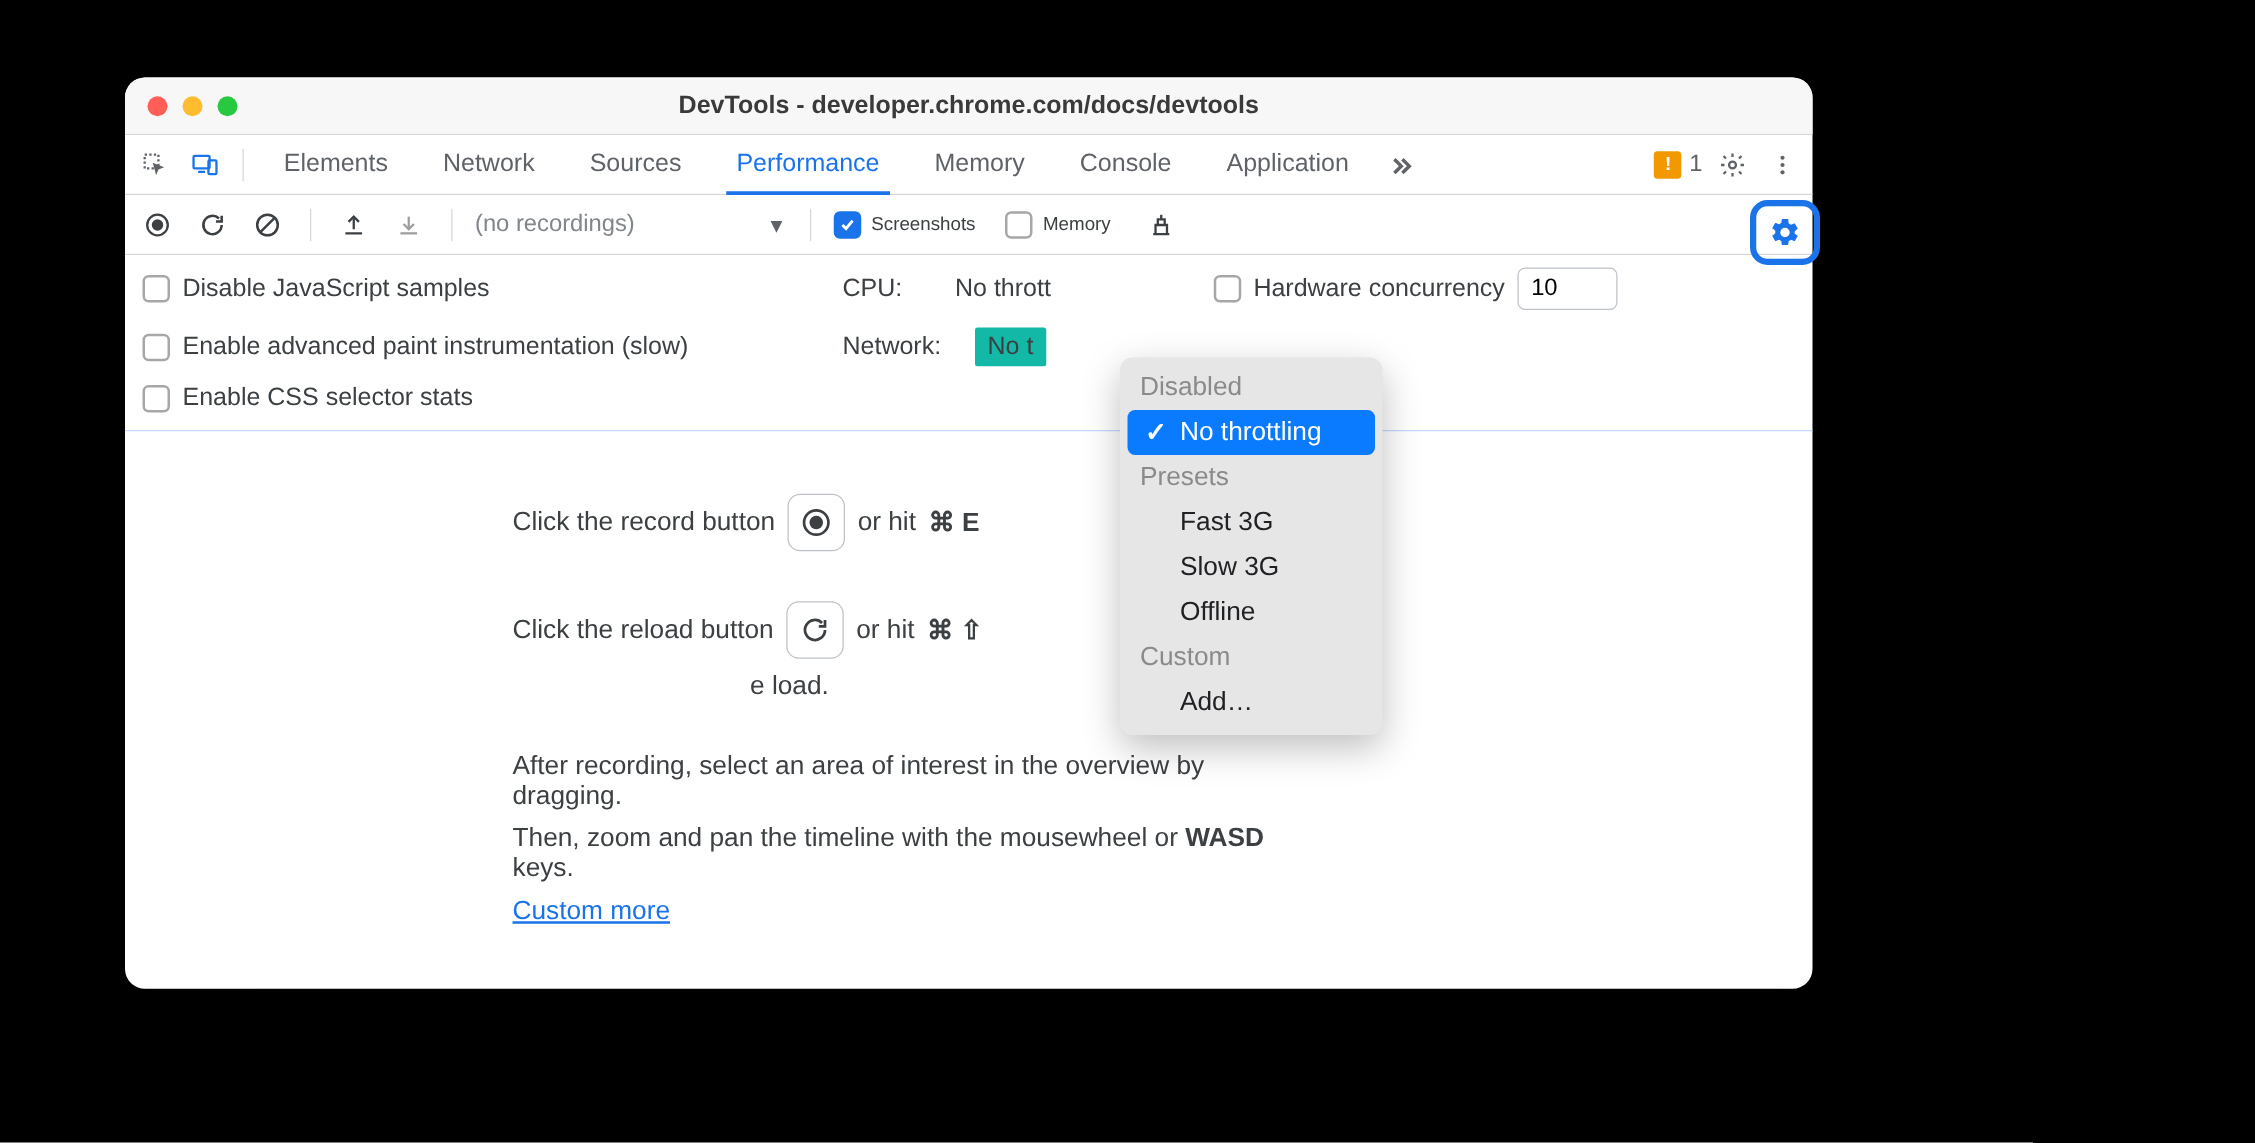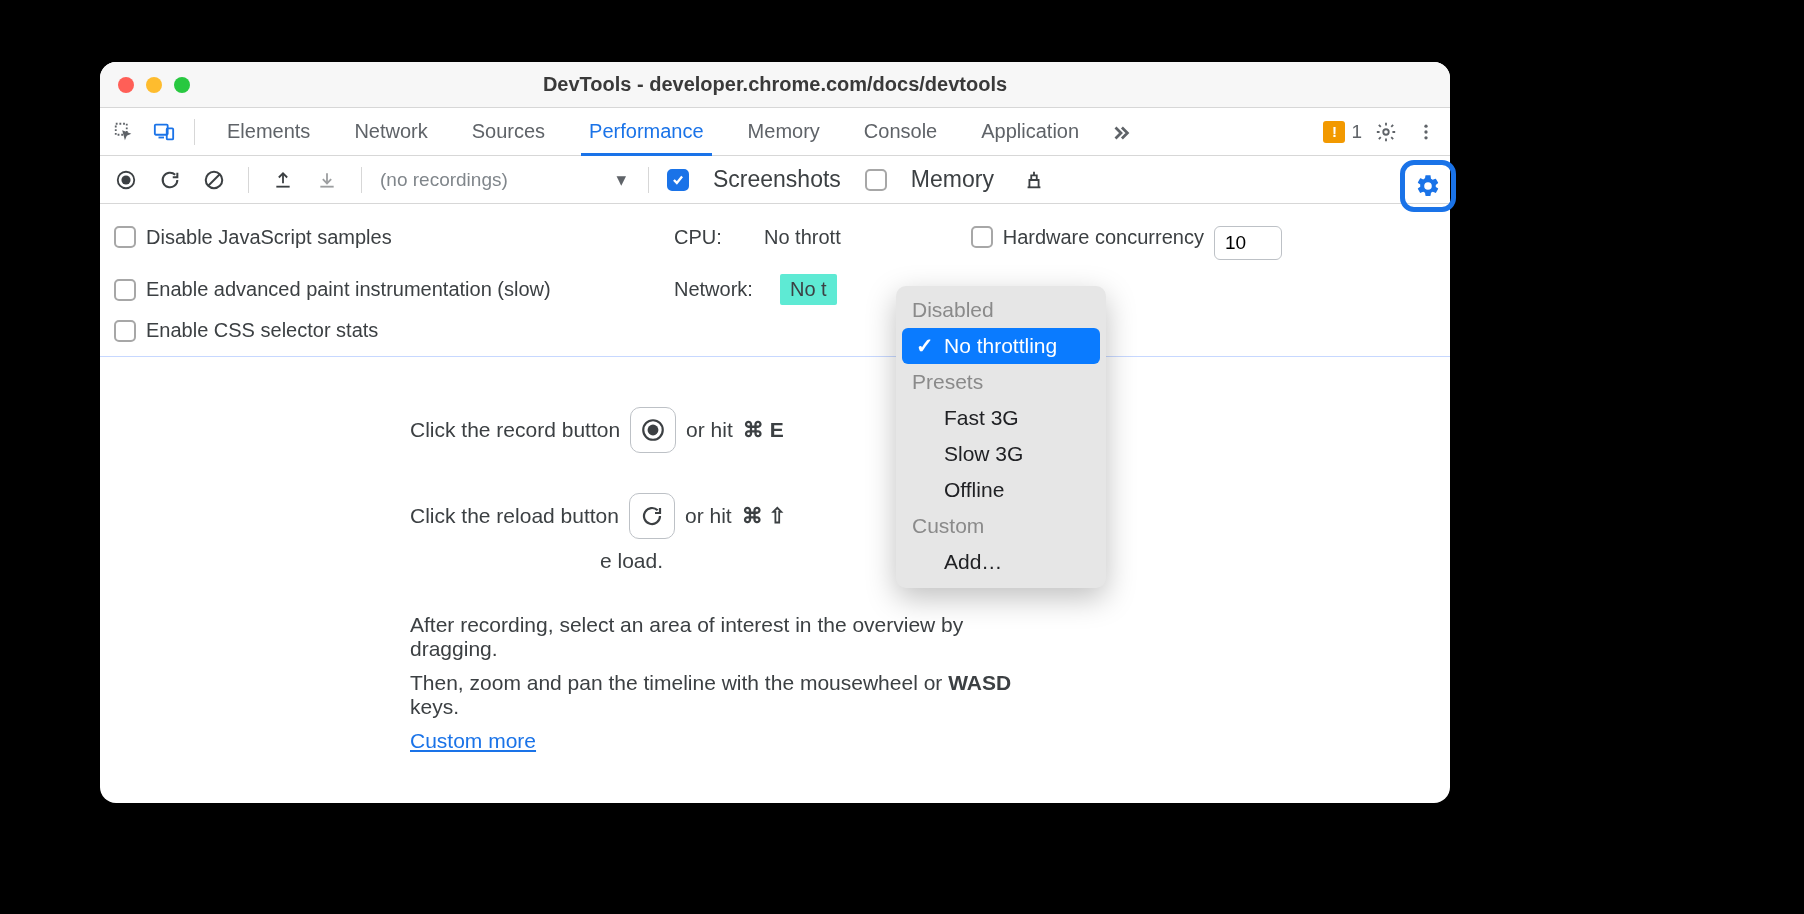--- a/index.html
+++ b/index.html
@@ -120,21 +120,21 @@
     gap:12px;
     cursor:pointer;
     padding-right:4px;
   }
   .chevron-down { color:#5f6368; }
   .checkbox {
     width:22px; height:22px; border:2px solid #a7a7a7; border-radius:5px; display:flex; align-items:center; justify-content:center; cursor:pointer;
     flex-shrink:0;
   }
   .checkbox.checked { background:#1a73e8; border-color:#1a73e8; }
-  .check-row { display:flex; align-items:center; gap:24px; color:#3c4043; font-size:23px; }
+  .check-row { display:flex; align-items:center; gap:8px; color:#3c4043; font-size:15px; }
   .settings-highlight {
     position:absolute;
     right:-6px;
     top:4px;
     width:56px; height:52px;
     border:5px solid #1a73e8;
     border-radius:14px;
     display:flex; align-items:center; justify-content:center;
     cursor:pointer;
   }
@@ -147,38 +147,37 @@
     grid-template-columns: 540px auto;
     row-gap: 14px;
     column-gap: 20px;
     align-items:center;
     font-size:20px;
     color:#3c4043;
   }
   .sp-row { display:flex; align-items:center; gap:10px; }
   .sp-label { color:#3c4043; min-width:80px; }
   .select-faux {
-    background:#5eead4;
+    background:#14b8a6;
     padding:4px 10px;
     display:flex;
     align-items:center;
     gap:8px;
     border-radius:2px;
     cursor:pointer;
     white-space:nowrap;
   }
   .hw-input {
     border:1px solid #bdc1c6;
     border-radius:6px;
-    width:68px;
+    width:80px;
     height:34px;
     padding:0 10px;
     font-size:19px;
     text-align:left;
-    margin-top:12px;
   }
   
   .empty-state {
     padding: 50px 30px 40px 30px;
     font-size:21px;
     color:#3c4043;
     border-radius:0 0 16px 16px;
   }
   .empty-line { display:flex; align-items:center; gap:10px; margin-bottom:40px; flex-wrap:wrap; }
   .empty-line.tight { margin-bottom:10px;align-items:flex-end; }

